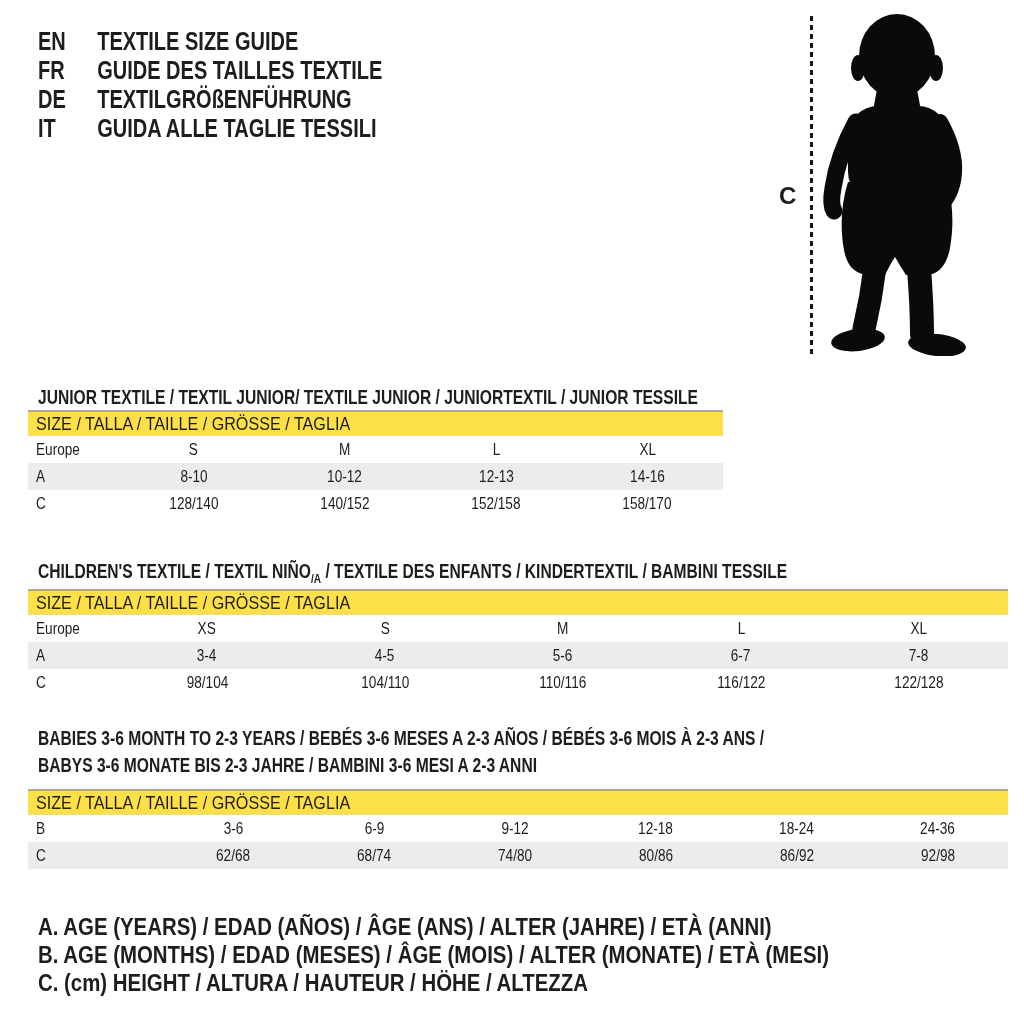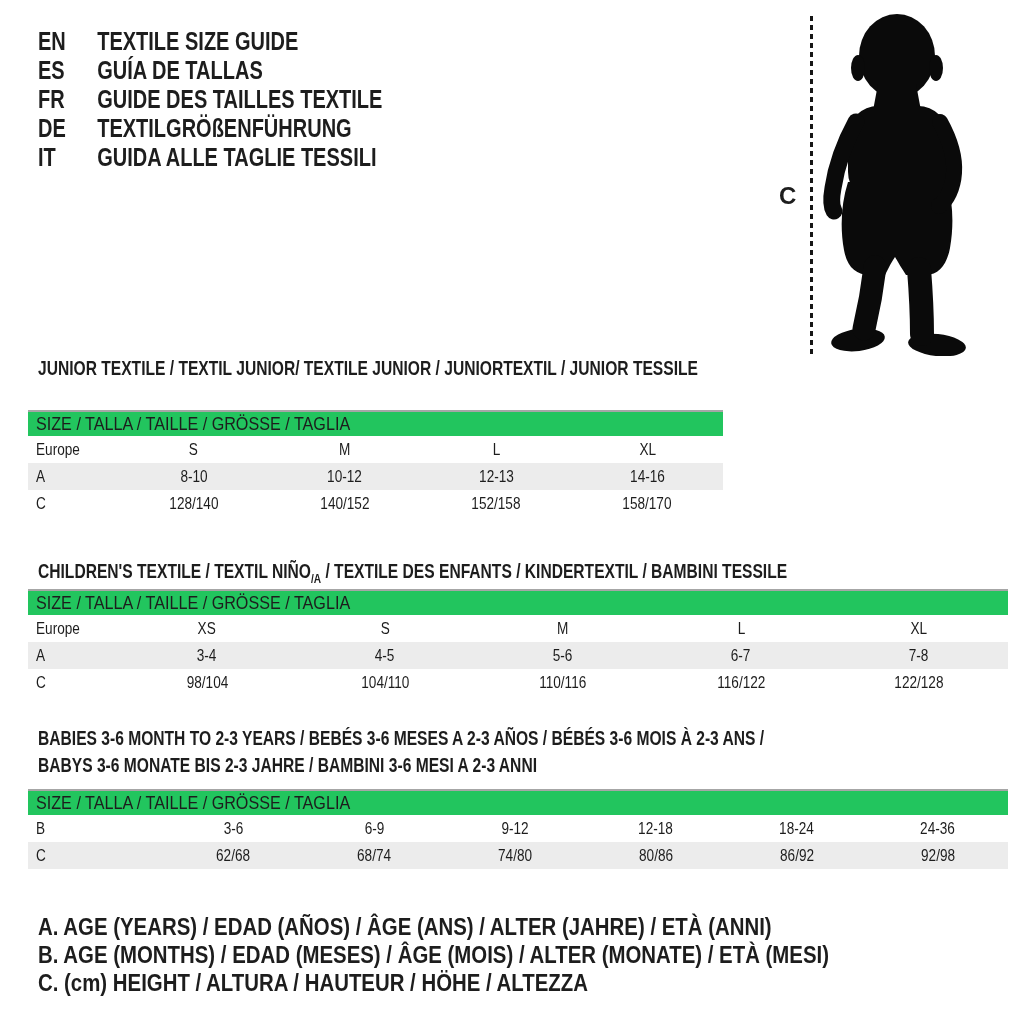--- a/index.html
+++ b/index.html
@@ -17,51 +17,50 @@
   .lang-row .code{display:inline-block;width:74px;}
 
   
   .dotline{position:absolute;left:810px;top:16px;width:3px;height:340px;
            background:repeating-linear-gradient(to bottom,#161616 0 5px,transparent 5px 9px);}
   .c-label{position:absolute;left:779px;top:182px;font-weight:700;font-size:24px;}
   .toddler{position:absolute;left:818px;top:12px;}
 
   
   .sec-title{position:absolute;left:38px;font-weight:700;font-size:20px;line-height:27px;}
-  .t-junior{top:355px;}
+  .t-junior{top:384px;}
   .t-children{top:558px;}
   .t-babies{top:725px;text-decoration:underline;}
   .subsm{font-size:13px;vertical-align:-5px;}
 
   
   .sg-table{position:absolute;left:28px;}
   .tbl-junior{top:410px;width:695px;}
   .tbl-children{top:589px;width:980px;}
   .tbl-babies{top:789px;width:980px;}
-  .thead{height:24px;background:#22c55e;border-top:2px solid #a6a6a6;
+  .thead{height:24px;background:#fde047;border-top:2px solid #a6a6a6;
          display:flex;align-items:center;padding-left:8px;font-size:19px;}
   .trow{display:grid;height:27px;align-items:center;font-size:16px;}
   .cols-j{grid-template-columns:90px repeat(4,1fr);}
   .cols-c{grid-template-columns:90px repeat(5,1fr);}
   .cols-b{grid-template-columns:135px repeat(6,1fr);}
   .cell{text-align:center;}
   .lab{text-align:left;padding-left:8px;}
   .stripe{background:#ececec;}
 
   
   .legend{position:absolute;left:38px;top:913px;font-weight:700;font-size:24px;line-height:28px;}
 </style>
 </head>
 <body>
 
 <div class="page">
 
   <div class="langs">
     <div class="lang-row"><span class="sx80"><span class="code">EN</span><span>TEXTILE SIZE GUIDE</span></span></div>
-    <div class="lang-row"><span class="sx80"><span class="code">ES</span><span>GUÍA DE TALLAS</span></span></div>
     <div class="lang-row"><span class="sx80"><span class="code">FR</span><span>GUIDE DES TAILLES TEXTILE</span></span></div>
     <div class="lang-row"><span class="sx80"><span class="code">DE</span><span>TEXTILGRÖßENFÜHRUNG</span></span></div>
     <div class="lang-row"><span class="sx80"><span class="code">IT</span><span>GUIDA ALLE TAGLIE TESSILI</span></span></div>
   </div>
 
   <div class="dotline"></div>
   <div class="c-label">C</div>
   <svg class="toddler" width="152" height="344" viewBox="0 0 152 344" xmlns="http://www.w3.org/2000/svg" aria-hidden="true">
     <g fill="#0a0a0a" stroke="none">
       <ellipse cx="79" cy="44" rx="38" ry="42"></ellipse>

